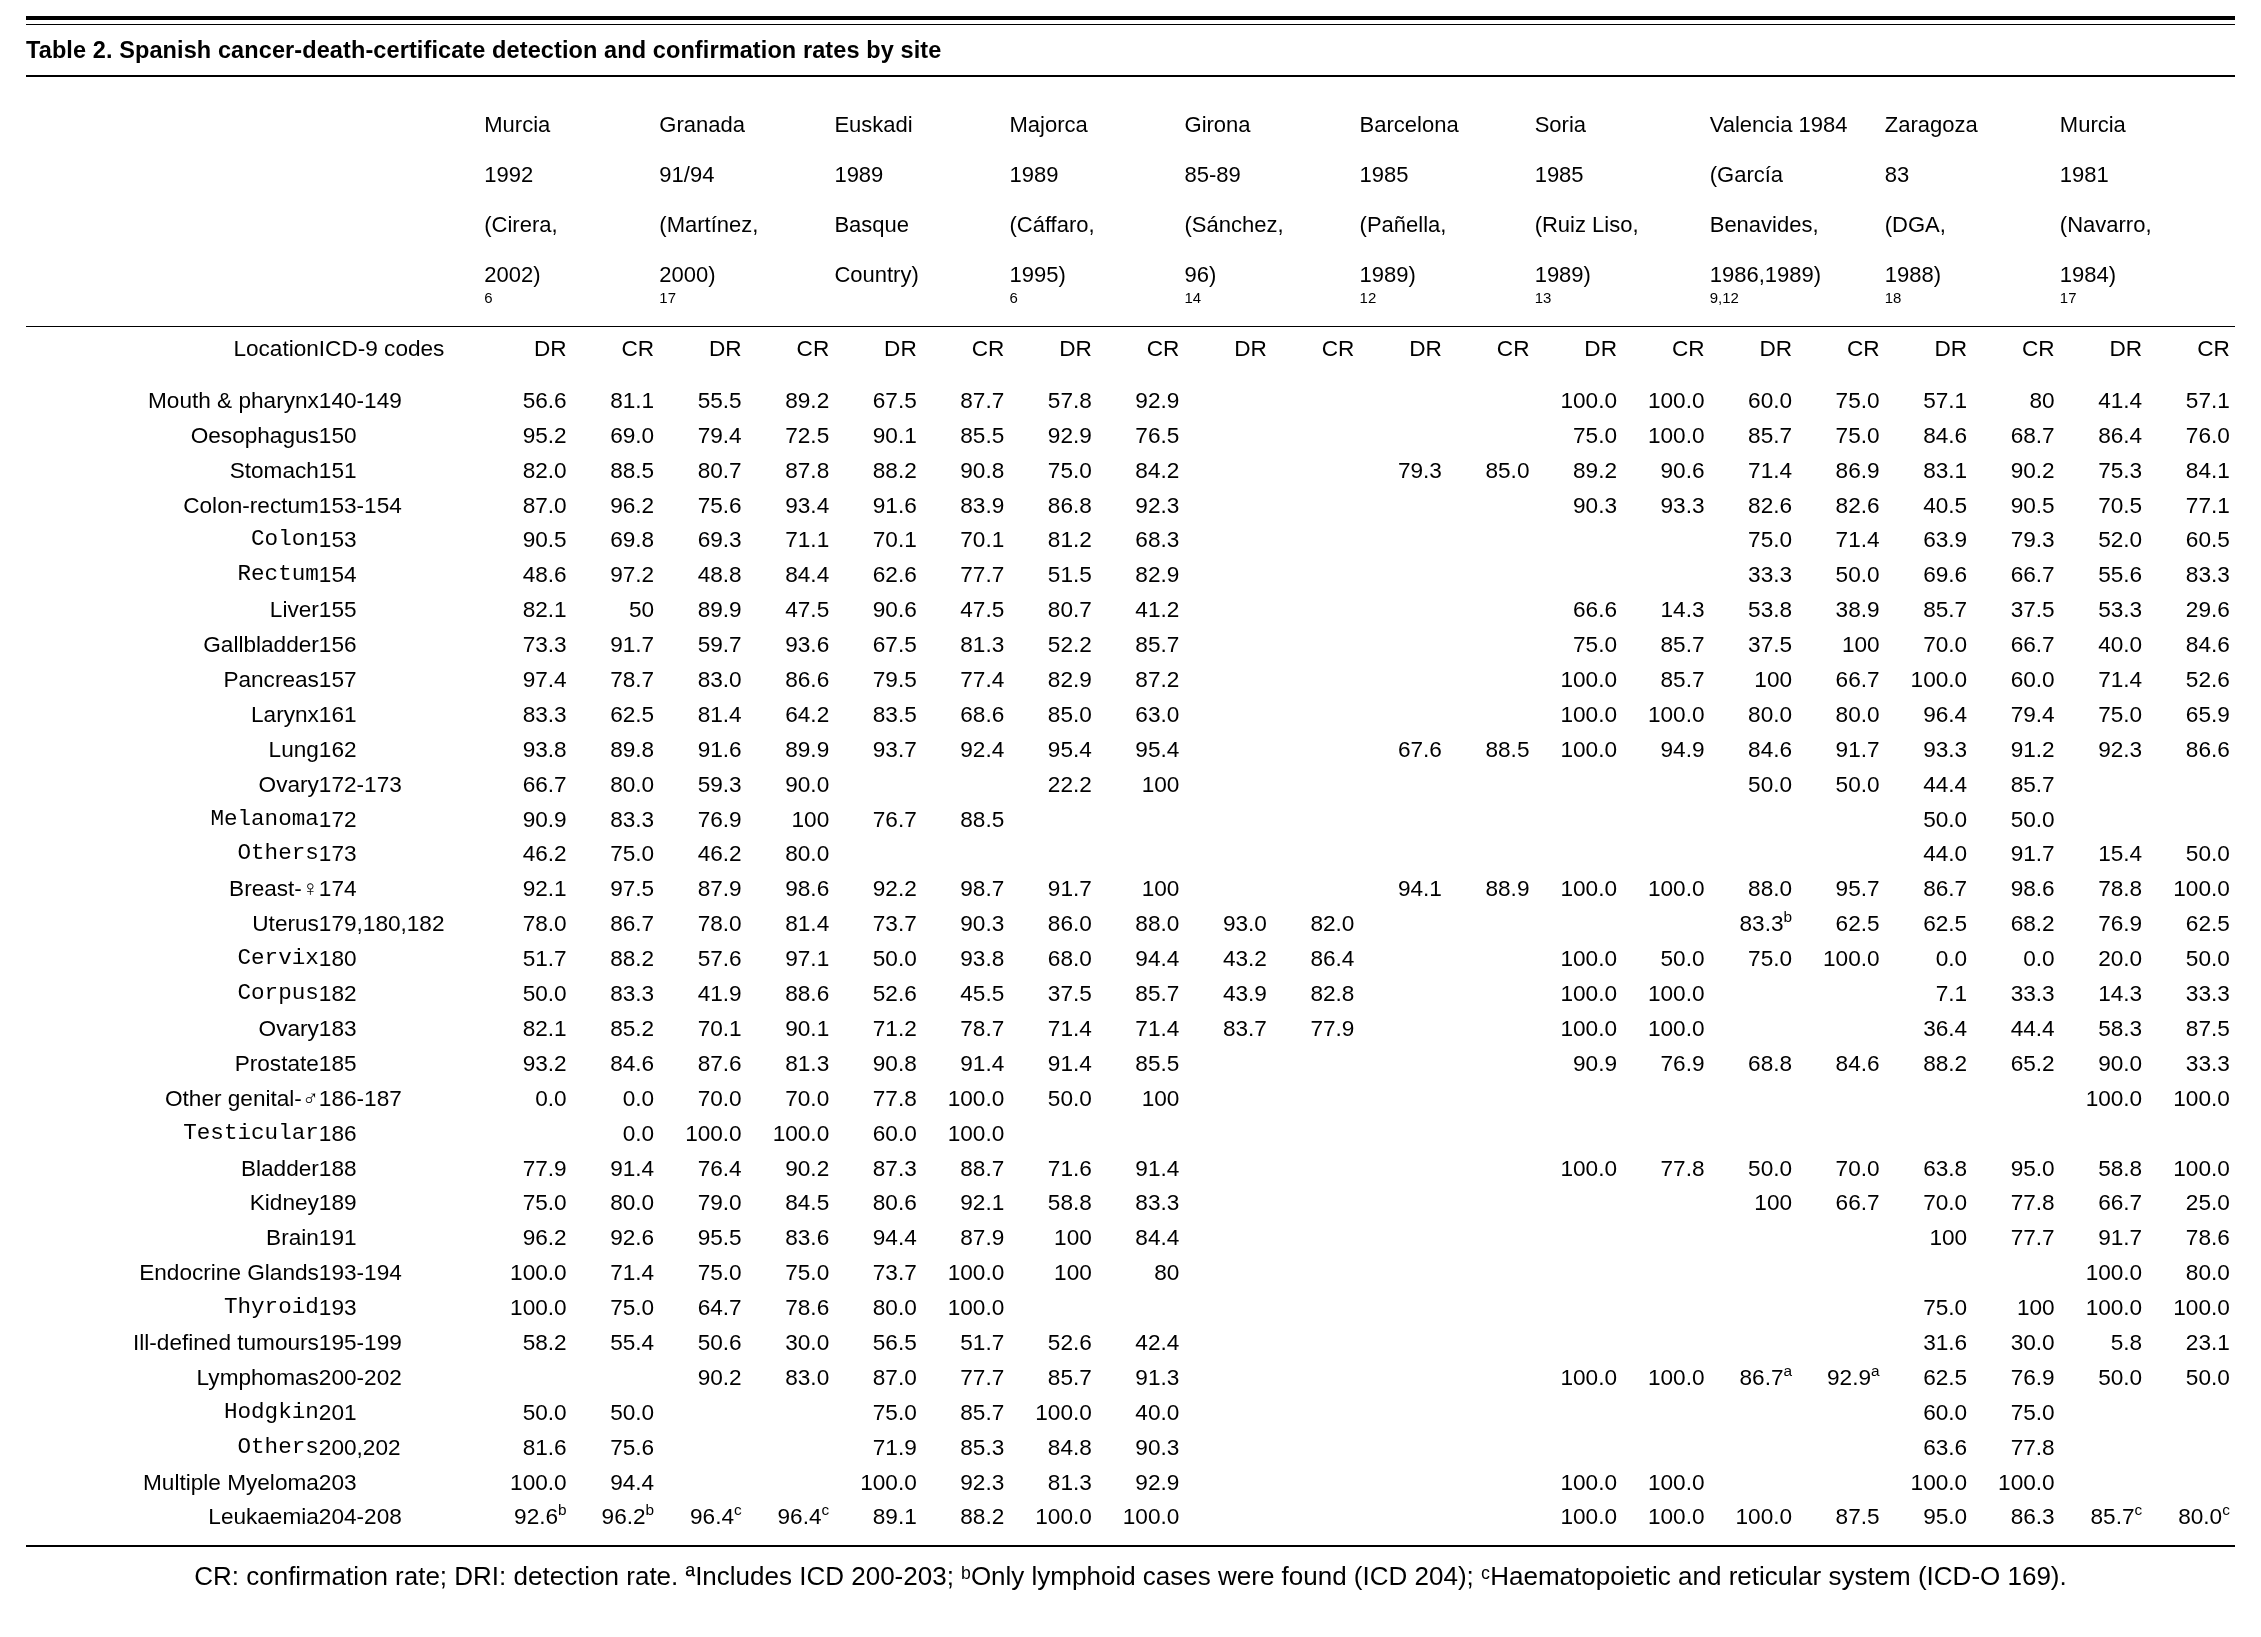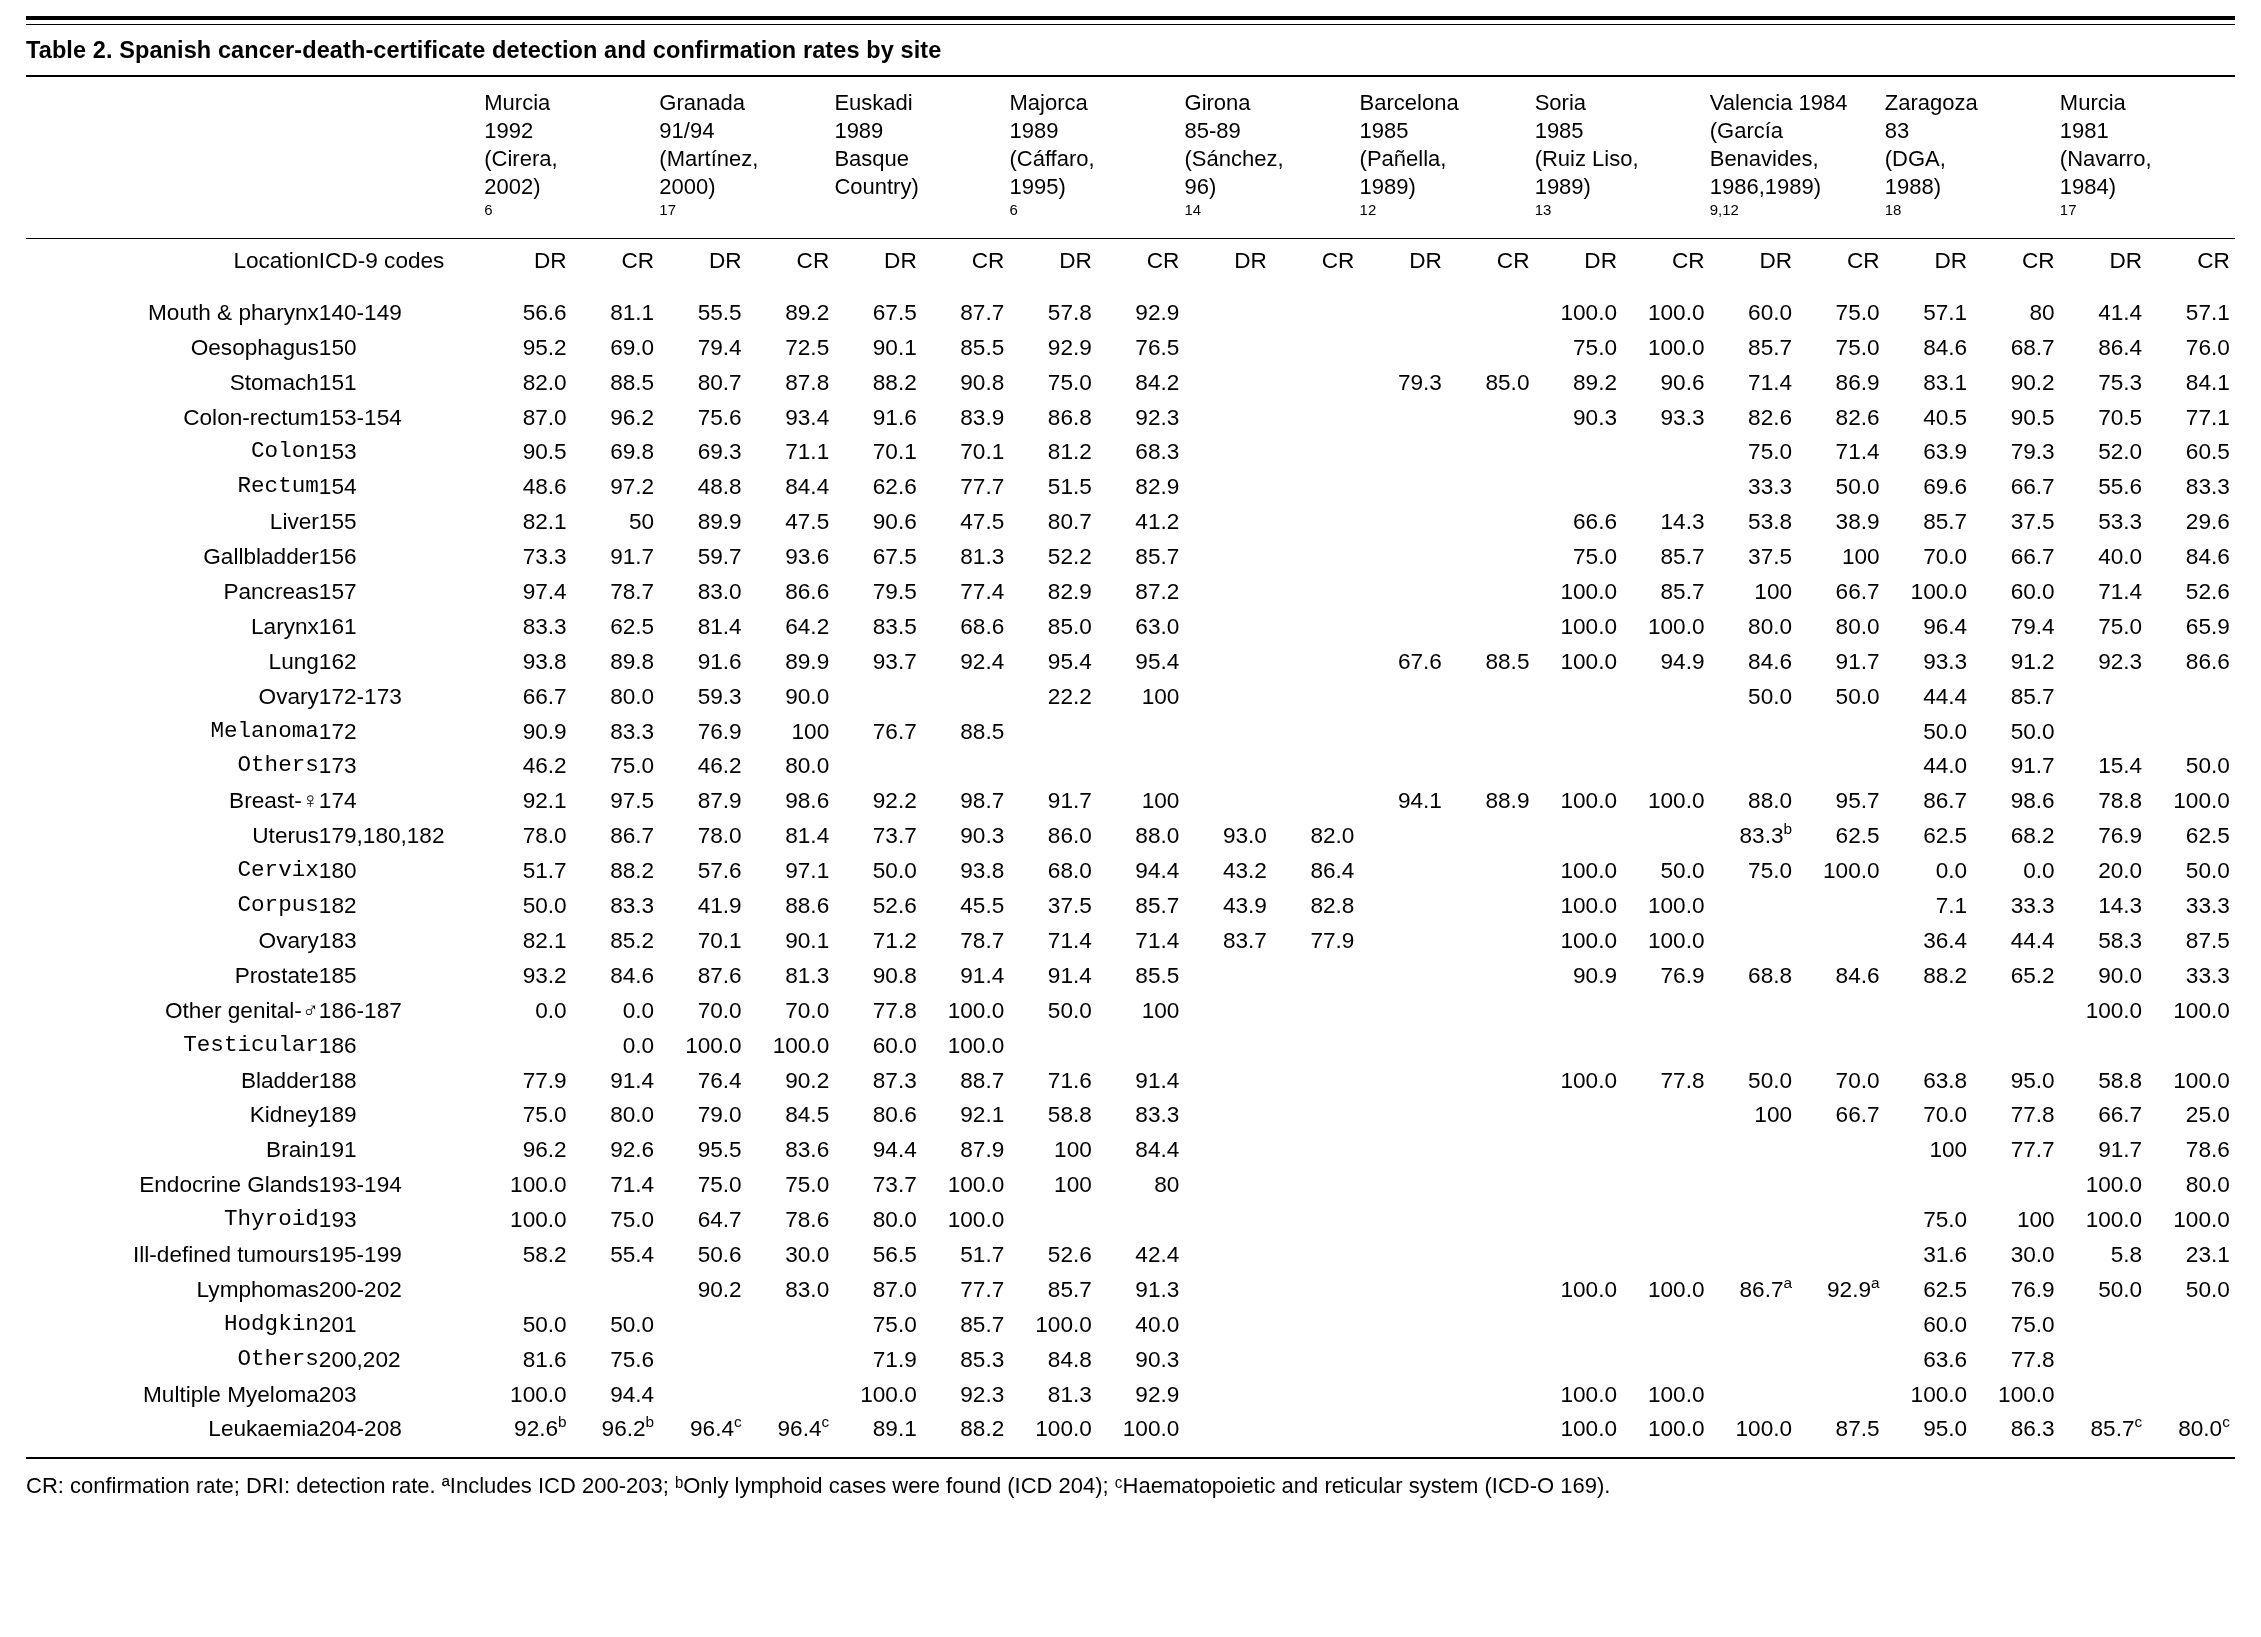--- a/index.html
+++ b/index.html
@@ -33,41 +33,42 @@
     vertical-align:bottom;
     font-weight:normal;
   }
   
   .grp-head td{
     vertical-align:top;
     padding:12.2px 0 8.7px 0;
     font-size:22px;
     line-height:1.28;
   }
-  .grp-head td span{display:block;}
+  .grp-head td span{display:block;margin-top:22px;}
   .subhead td{
     padding:8.7px 0 10.5px 0;
     font-size:22.6px;
   }
   tbody td{
     padding:4.8px 0 4.8px 0;
     font-size:22.6px;
     line-height:1.12;
     white-space:nowrap;
   }
   .loc{text-align:right;width:248px;}
   .icd{text-align:left;width:161px;margin-left:44px;}
   .num{text-align:right;width:80px;padding-right:5.2px !important;}
   .indent1{padding-left:37px !important;font-family:Liberation Mono, monospace;}
   sup{font-size:0.68em;vertical-align:super;line-height:0;}
   .hdr-sep{border-top:1.7px solid #000;}
   .foot{
-    font-size:22px;
+    font-size:26px;
     line-height:1.42;
     padding-top:10.5px;
+    text-align:center;
   }
   .foot div{padding:0.9px 0;}
   .spacer-row td{height:10.5px;padding:0 !important;}
 </style>
 </head>
 <body>
 
 <div class="page">
   <div class="rule-top"></div>
   <div style="height:4.4px"></div>

